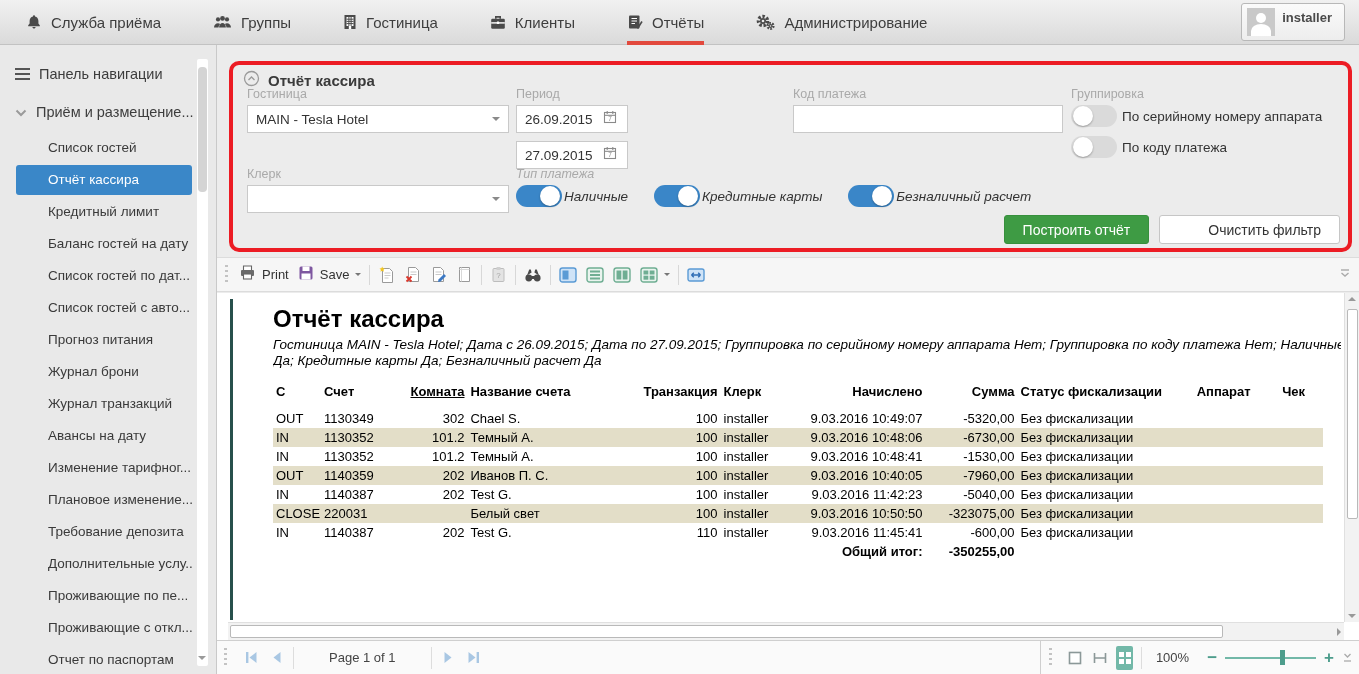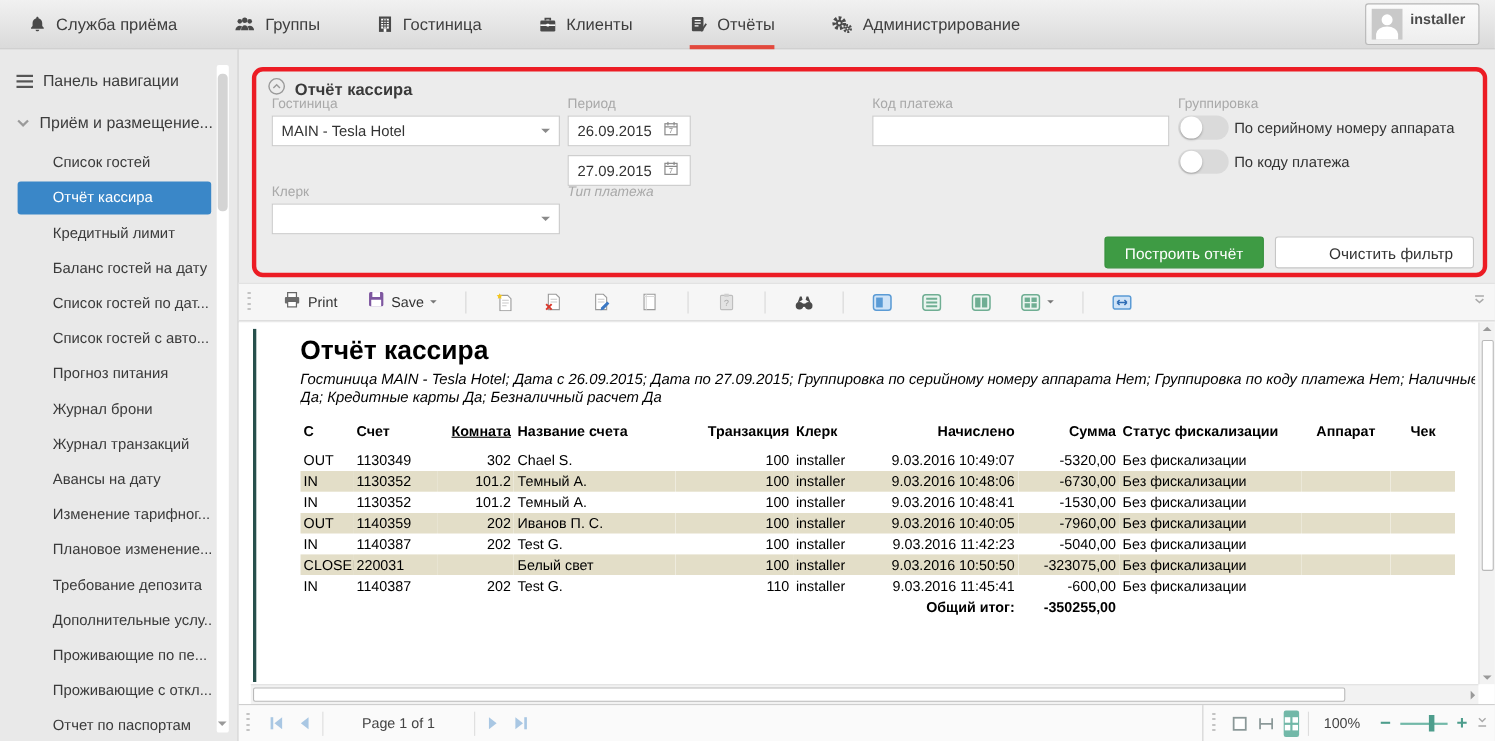--- a/index.html
+++ b/index.html
@@ -51,21 +51,21 @@
   .toggle.on .knob { right:2px; } .toggle.off .knob { left:2px; }
   .toggle-label { font-size:13.5px; color:#333; white-space:nowrap; }
   .pay-row { display:flex; align-items:center; gap:26px; }
   .pay-row .toggle-row { margin-bottom:0; gap:2px; }
   .f-buttons { position:absolute; right:8px; top:150px; display:flex; gap:10px; }
   .btn { height:29px; padding:0 18px; font-size:14px; border-radius:3px; cursor:pointer; font-family:"Liberation Sans",sans-serif; }
   .btn-green { background:#3e9b44; border:1px solid #37903d; color:#fff; }
   .btn-white { background:#fff; border:1px solid #c6c6c6; color:#333;padding-left:48px; }
 
   
-  .rtoolbar { position:absolute; left:0; right:0; top:212px; height:35px; background:#f6f6f6; border-top:1px solid #dcdcdc; border-bottom:1px solid #dcdcdc; display:flex; align-items:center; padding:0 8px; gap:19px; }
+  .rtoolbar { position:absolute; left:0; right:0; top:212px; height:35px; background:#f6f6f6; border-top:1px solid #dcdcdc; border-bottom:1px solid #dcdcdc; display:flex; align-items:center; padding:0 8px; gap:1px; }
   .grip { width:3px; height:20px; background:repeating-linear-gradient(#c3c3c3 0 2px, transparent 2px 5px); margin-right:6px; flex:none; }
   .tb-btn { display:flex; align-items:center; gap:6px; padding:3px 4px; border-radius:2px; cursor:pointer; }
   .tb-label { font-size:13px; color:#333; }
   .tb-sep { width:1px; height:20px; background:#d8d8d8; margin:0 3px; }
   .caret-sm { width:0; height:0; border:3.5px solid transparent; border-top-color:#777; margin-top:3px; }
   .tb-overflow { margin-left:auto; cursor:pointer; }
 
   
   .viewer { position:absolute; left:0; right:0; top:248px; bottom:34px; background:#fff; overflow:hidden; }
   .page-edge { position:absolute; left:13px; top:6px; bottom:20px; width:3px; background:#27504c; }
@@ -86,21 +86,21 @@
   .arr { position:absolute; left:3px; width:0; height:0; border:4.5px solid transparent; }
   .arr.up { top:4px; border-bottom-color:#999; border-top-width:0; }
   .arr.down { bottom:4px; border-top-color:#999; border-bottom-width:0; }
   .hscroll { position:absolute; left:11px; right:15px; bottom:0; height:18px; background:#f2f2f2; border-top:1px solid #e0e0e0; }
   .hthumb { position:absolute; left:2px; top:2px; height:13px; width:89%; background:#fff; border:1px solid #b9b9b9; border-radius:2px; }
   .harr { position:absolute; right:3px; top:5px; width:0; height:0; border:4.5px solid transparent; border-left-color:#999; border-right-width:0; }
 
   
   .statusbar { position:absolute; left:0; right:0; bottom:0; height:34px; background:#fafafa; border-top:1px solid #cfcfcf; display:flex; }
   .sb-left { flex:1; display:flex; align-items:center; gap:9px; padding-left:7px; }
-  .sb-right { width:266px; border-left:1px solid #cfcfcf; display:flex; align-items:center; gap:8px; padding:0 6px 0 8px; }
+  .sb-right { width:319px; border-left:1px solid #cfcfcf; display:flex; align-items:center; gap:8px; padding:0 6px 0 8px; }
   .pg-btn { cursor:pointer; display:flex; align-items:center; padding:2px; }
   .sb-sep { width:1px; height:22px; background:#ddd; }
   .pg-text { font-size:13px; color:#444; padding:0 26px; }
   .z-btn { width:24px; height:24px; border-radius:2px; display:flex; align-items:center; justify-content:center; cursor:pointer; }
   .z-btn.active { background:#72b8a8; }
   .z-pct { font-size:13px; color:#444; padding:0 10px 0 6px; }
   .z-sign { color:#4d9d8c; font-size:17px; font-weight:bold; cursor:pointer; line-height:1; }
   .slider { position:relative; width:128px; height:15px; cursor:pointer; }
   .slider .track { position:absolute; left:0; right:0; top:7px; height:2px; background:#72b8a8; }
   .slider .thumb { position:absolute; left:60%; top:0; width:5px; height:15px; background:#4d9d8c; }
@@ -287,20 +287,40 @@
       <div class="f-group" style="left:14px; top:102px;">
         <div class="f-label">Клерк</div>
         <div class="select">
           <span></span>
           <span class="caret"></span>
         </div>
       </div>
 
       <div class="f-group" style="left:283px; top:102px;font-style:italic;">
         <div class="f-label">Тип платежа</div>
+        <div class="pay-row" id="payment-toggles">
+            <span class="toggle-row">
+              <span class="toggle on">
+                <span class="knob"></span>
+              </span>
+              <span class="toggle-label">Наличные</span>
+            </span>
+            <span class="toggle-row">
+              <span class="toggle on">
+                <span class="knob"></span>
+              </span>
+              <span class="toggle-label">Кредитные карты</span>
+            </span>
+            <span class="toggle-row">
+              <span class="toggle on">
+                <span class="knob"></span>
+              </span>
+              <span class="toggle-label">Безналичный расчет</span>
+            </span>
+          </div>
       </div>
 
       <div class="f-buttons">
         <button class="btn btn-green">Построить отчёт</button>
         <button class="btn btn-white">Очистить фильтр</button>
       </div>
     </div>
 
     <div class="rtoolbar">
       <span class="grip"></span>

